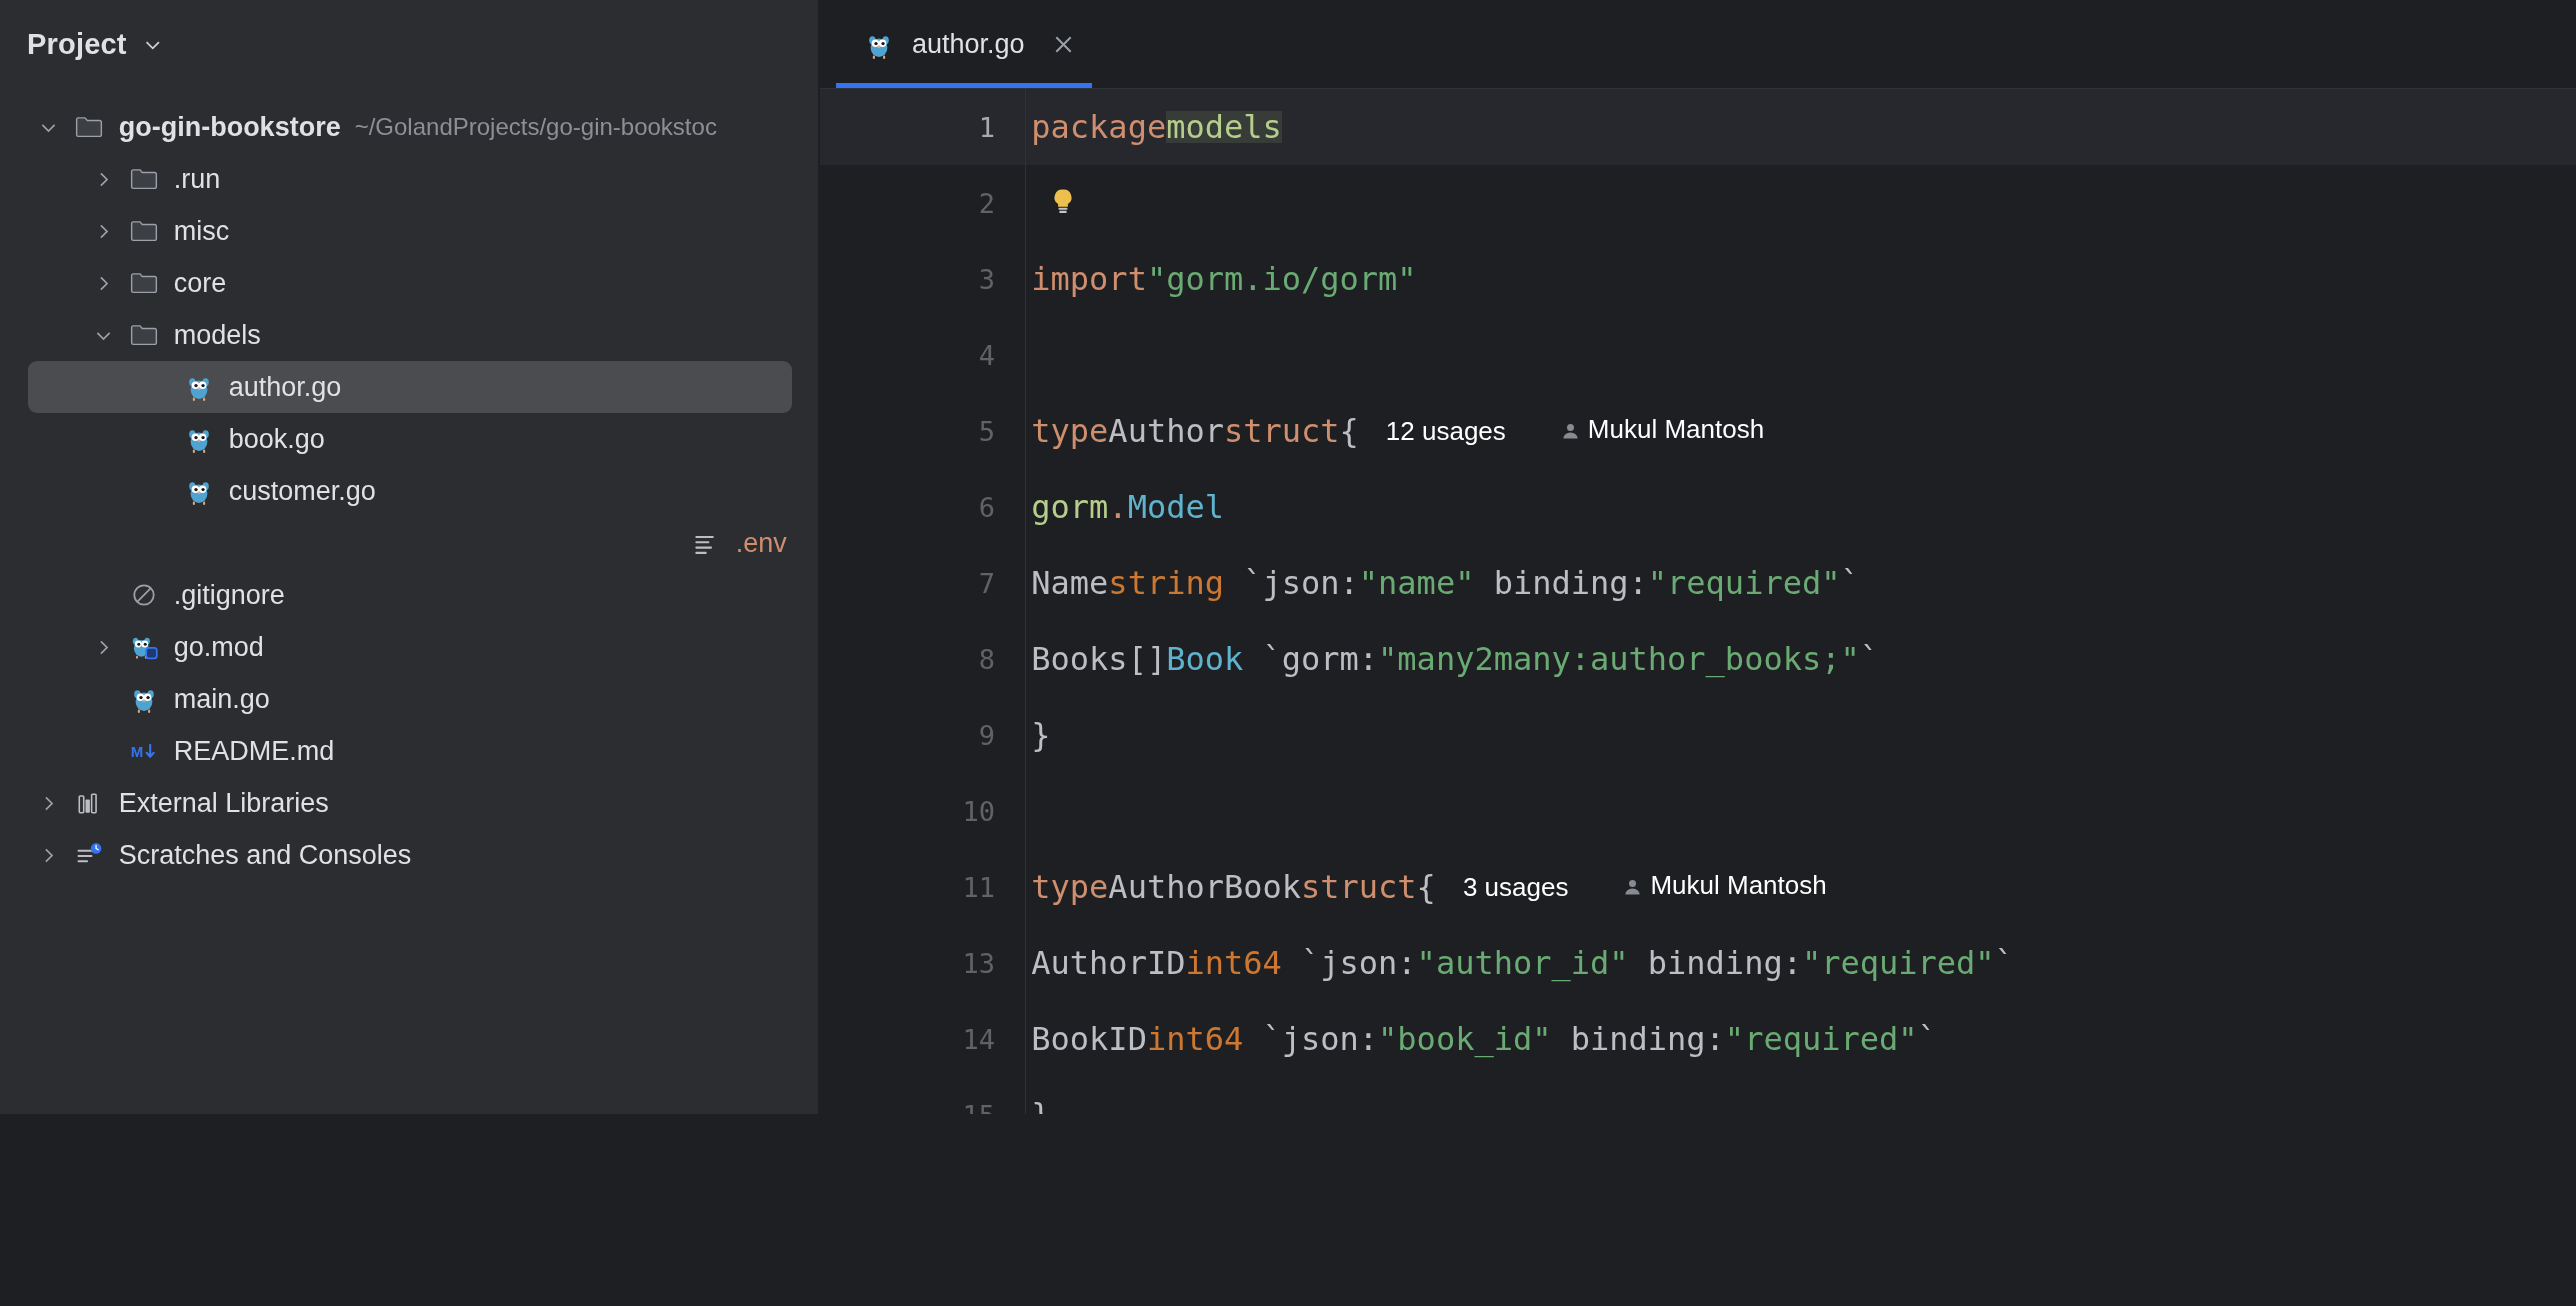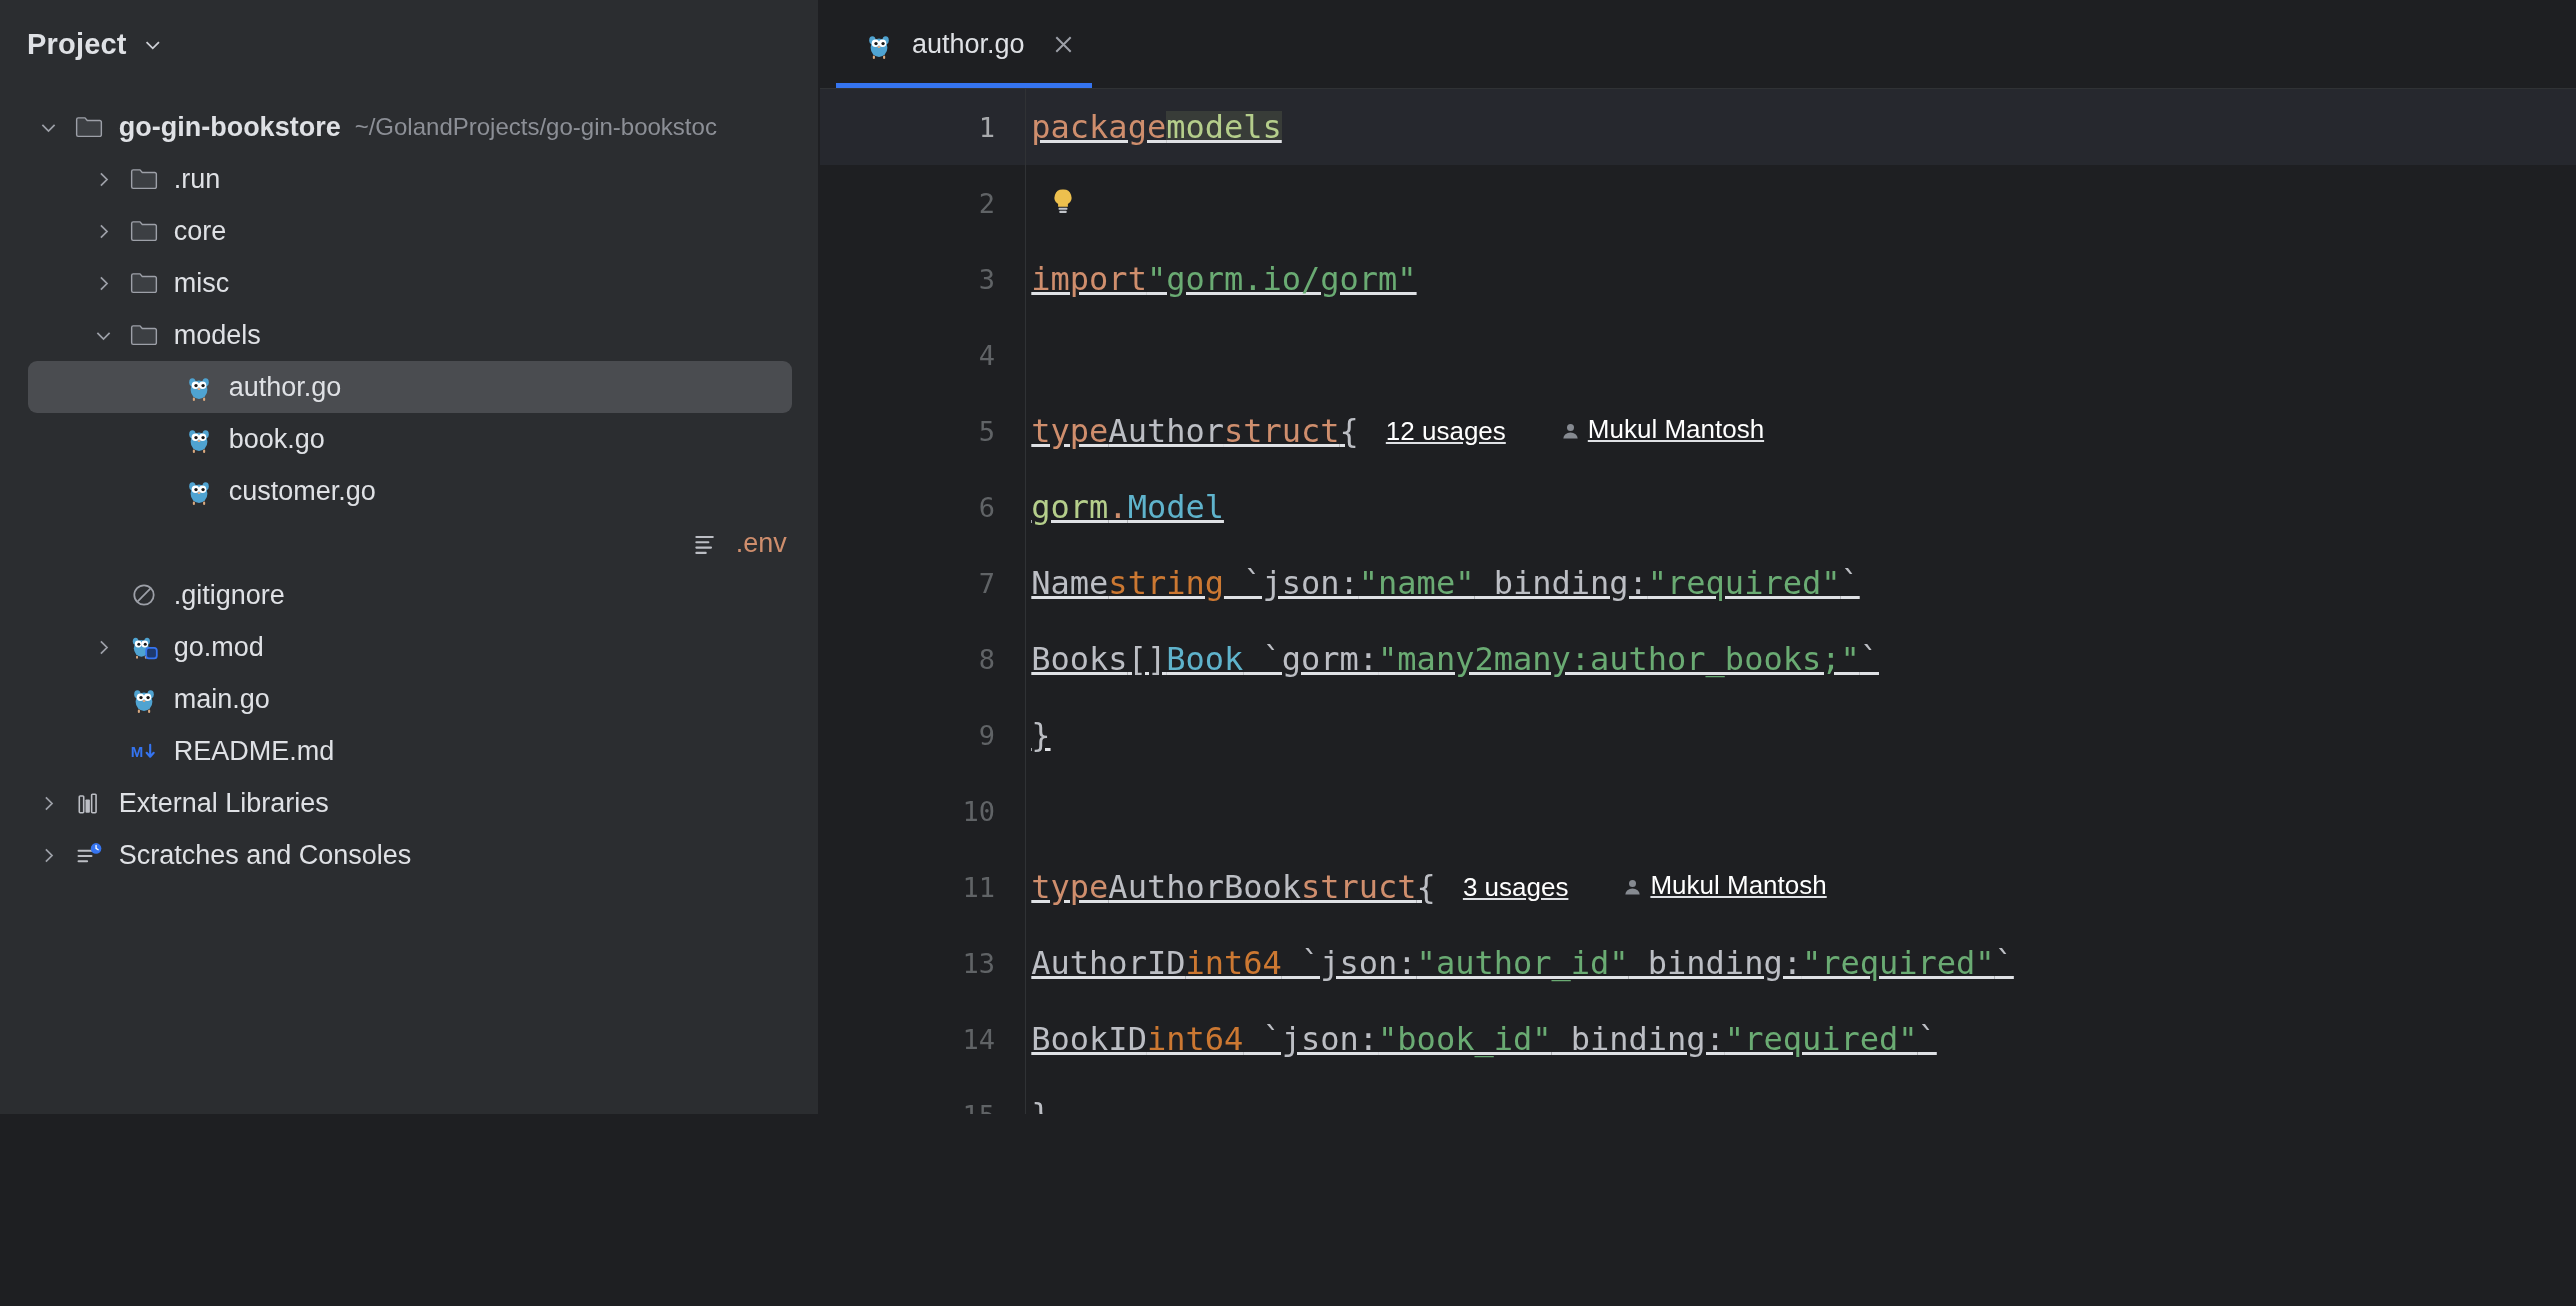--- a/index.html
+++ b/index.html
@@ -151,21 +151,20 @@
     width: 206px;
     flex: 0 0 206px;
     background: #1E1F22;
     border-right: 1.8px solid #303235;
     position: relative;
     box-sizing: border-box;
   }
   #code-lines {
     flex: 1 1 auto;
     position: relative;
-    text-decoration: underline;
   }
   .gline {
     height: 76px;
     display: flex;
     align-items: center;
     justify-content: flex-end;
     padding-right: 30px;
     box-sizing: border-box;
     font-family: "DejaVu Sans Mono", monospace;
     font-size: 27px;
@@ -253,34 +252,34 @@
           <span class="tw">
             <svg width="21" height="21" viewBox="0 0 24 24">
               <path d="M9 5 L16 12 L9 19" fill="none" stroke="#9DA0A8" stroke-width="2"></path>
             </svg>
           </span>
           <span class="ticon">
             <svg width="30" height="30" viewBox="0 0 34 34">
               <path d="M3 8.5 A1.8 1.8 0 0 1 4.8 6.7 H12.5 L15 9.6 H29.2 A1.8 1.8 0 0 1 31 11.4 V25.8 A1.8 1.8 0 0 1 29.2 27.6 H4.8 A1.8 1.8 0 0 1 3 25.8 Z" fill="#3C3F43" stroke="#9DA0A8" stroke-width="1.6" stroke-linejoin="round"></path>
             </svg>
           </span>
+          <span class="tlabel">misc</span>
+        </div>
+        <div class="tree-row" style="padding-left: 55px;">
+          <span class="tw">
+            <svg width="21" height="21" viewBox="0 0 24 24">
+              <path d="M9 5 L16 12 L9 19" fill="none" stroke="#9DA0A8" stroke-width="2"></path>
+            </svg>
+          </span>
+          <span class="ticon">
+            <svg width="30" height="30" viewBox="0 0 34 34">
+              <path d="M3 8.5 A1.8 1.8 0 0 1 4.8 6.7 H12.5 L15 9.6 H29.2 A1.8 1.8 0 0 1 31 11.4 V25.8 A1.8 1.8 0 0 1 29.2 27.6 H4.8 A1.8 1.8 0 0 1 3 25.8 Z" fill="#3C3F43" stroke="#9DA0A8" stroke-width="1.6" stroke-linejoin="round"></path>
+            </svg>
+          </span>
           <span class="tlabel">core</span>
-        </div>
-        <div class="tree-row" style="padding-left: 55px;">
-          <span class="tw">
-            <svg width="21" height="21" viewBox="0 0 24 24">
-              <path d="M9 5 L16 12 L9 19" fill="none" stroke="#9DA0A8" stroke-width="2"></path>
-            </svg>
-          </span>
-          <span class="ticon">
-            <svg width="30" height="30" viewBox="0 0 34 34">
-              <path d="M3 8.5 A1.8 1.8 0 0 1 4.8 6.7 H12.5 L15 9.6 H29.2 A1.8 1.8 0 0 1 31 11.4 V25.8 A1.8 1.8 0 0 1 29.2 27.6 H4.8 A1.8 1.8 0 0 1 3 25.8 Z" fill="#3C3F43" stroke="#9DA0A8" stroke-width="1.6" stroke-linejoin="round"></path>
-            </svg>
-          </span>
-          <span class="tlabel">misc</span>
         </div>
         <div class="tree-row" style="padding-left: 55px;">
           <span class="tw">
             <svg width="21" height="21" viewBox="0 0 24 24">
               <path d="M5 9 L12 16 L19 9" fill="none" stroke="#9DA0A8" stroke-width="2"></path>
             </svg>
           </span>
           <span class="ticon">
             <svg width="30" height="30" viewBox="0 0 34 34">
               <path d="M3 8.5 A1.8 1.8 0 0 1 4.8 6.7 H12.5 L15 9.6 H29.2 A1.8 1.8 0 0 1 31 11.4 V25.8 A1.8 1.8 0 0 1 29.2 27.6 H4.8 A1.8 1.8 0 0 1 3 25.8 Z" fill="#3C3F43" stroke="#9DA0A8" stroke-width="1.6" stroke-linejoin="round"></path>

